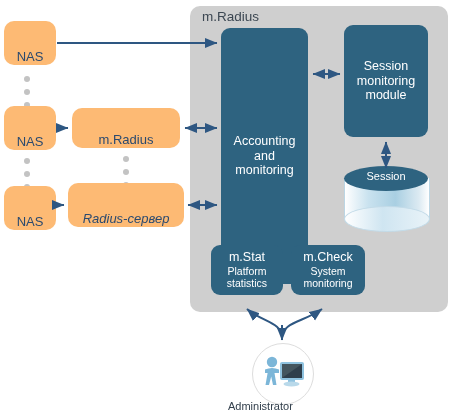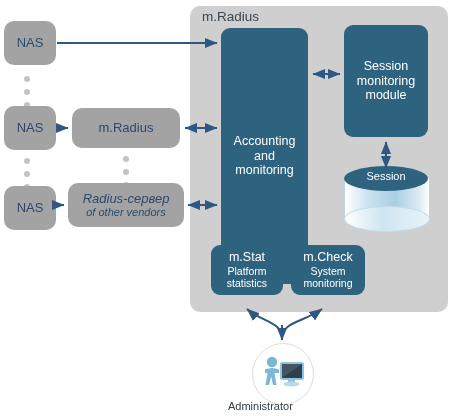--- a/index.html
+++ b/index.html
@@ -5,23 +5,23 @@
   html,body{margin:0;padding:0;background:#ffffff;}
   body{
     width:450px;height:416px;position:relative;overflow:hidden;
     font-family:"Liberation Sans","DejaVu Sans",sans-serif;
     -webkit-font-smoothing:antialiased;
   }
   .stage{position:absolute;left:0;top:0;width:450px;height:416px;border-radius:21px;}
 
   
   .gbox{
-    position:absolute;background:#a3a3a3;border-radius:10px;
+    position:absolute;background:#fdba74;border-radius:10px;
     color:#2b4a6f;display:flex;flex-direction:column;
-    align-items:center;justify-content:center;text-align:center;
+    align-items:center;justify-content:flex-end;text-align:center;
     line-height:1.12;
   }
   .gbox .t1{font-size:13px;}
   .gbox .t2{font-size:11px;}
 
   .dbox{
     position:absolute;background:#2e6380;border-radius:9px;
     color:#ffffff;display:flex;flex-direction:column;
     align-items:center;justify-content:center;text-align:center;
     line-height:1.18;
@@ -114,21 +114,20 @@
   </div>
 
   <div class="dots" style="left:123px;top:156px;">
     <i></i>
       <i></i>
       <i></i>
   </div>
 
   <div class="gbox" style="left:68px;top:183px;width:116px;height:44px;font-style:italic;">
     <span class="t1">Radius-сервер</span>
-    <span class="t2">of other vendors</span>
   </div>
 
   <div class="dbox" style="left:221px;top:28px;width:87px;height:256px;">
     <span class="d1">Accounting</span>
     <span class="d1">and</span>
     <span class="d1">monitoring</span>
   </div>
 
   <div class="dbox" style="left:344px;top:25px;width:84px;height:112px;">
     <span class="d1">Session</span>

